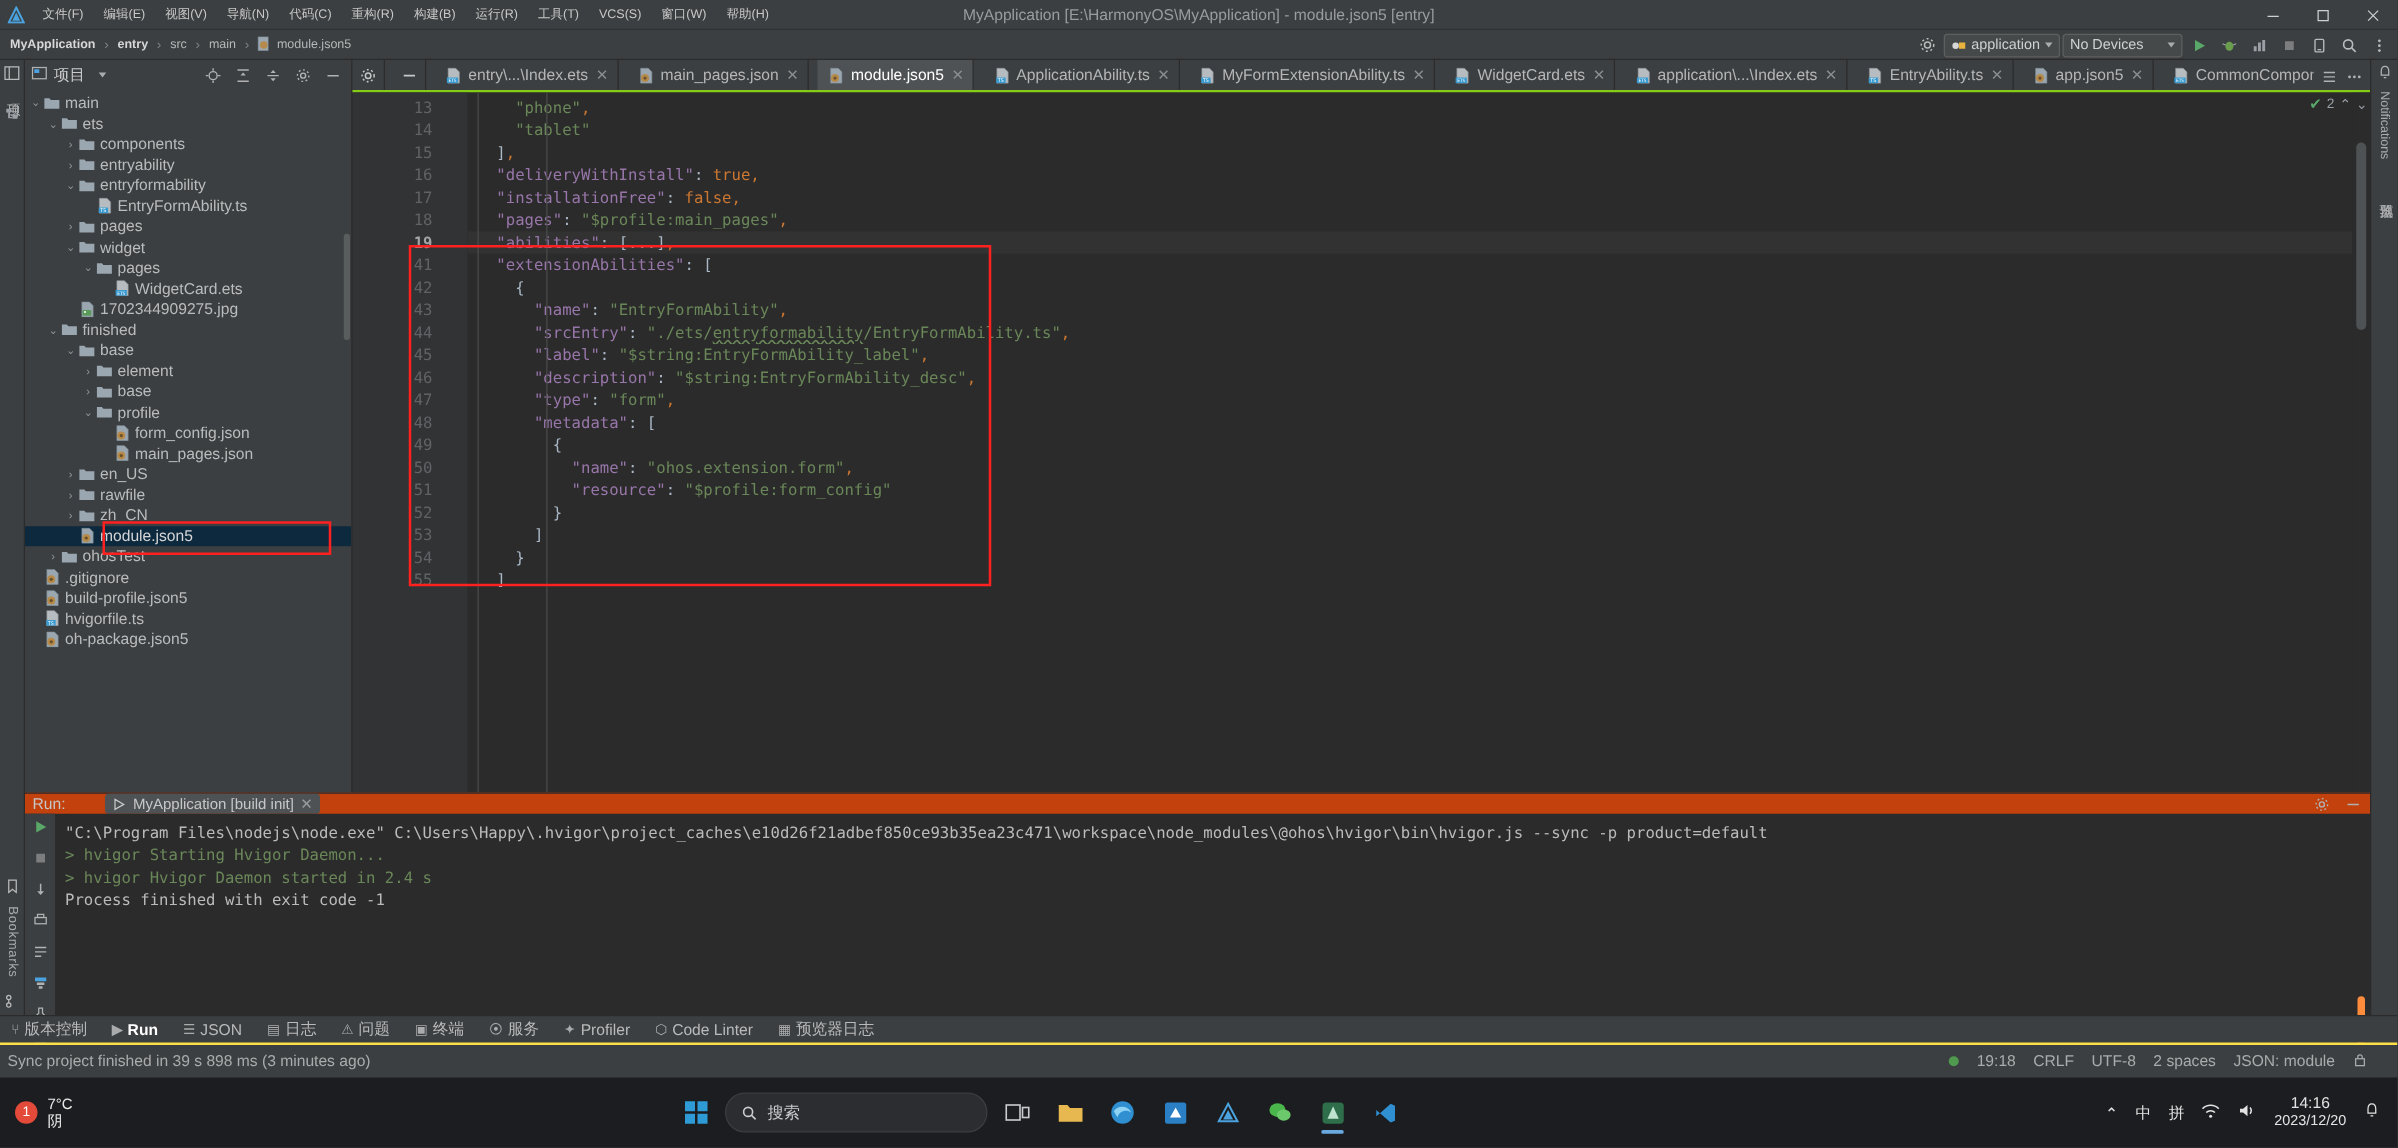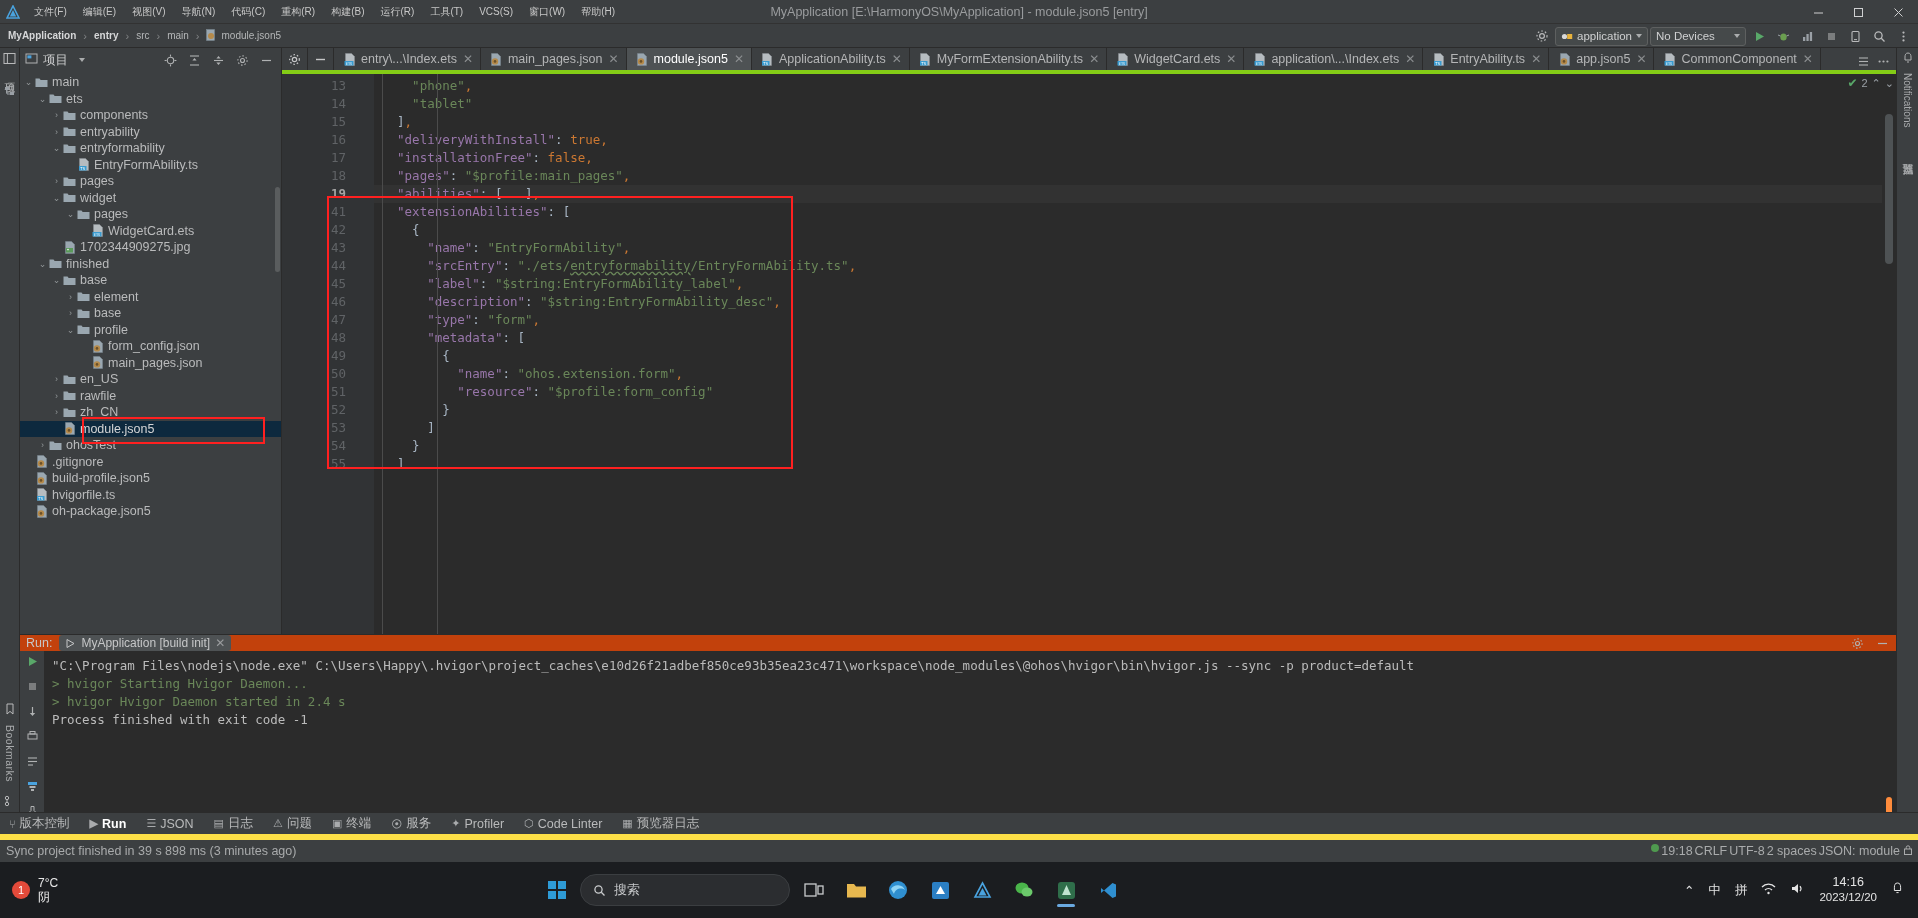--- a/index.html
+++ b/index.html
@@ -63,21 +63,21 @@
   .row{ height:16.5px; display:flex; align-items:center; white-space:nowrap; color:#babbbc; position:relative;}
   .row.sel{ background:#0d293e; }
   .row.sel .lbl{ color:#d4d5d6; }
   .arrow{ width:11px; display:inline-flex; justify-content:center; color:#93989a; font-size:9px; }
   .ico{ width:15px; display:inline-flex; justify-content:center; align-items:center; }
   .lbl{ padding-left:3px; }
   .tree-scroll{ position:absolute; right:1px; top:115px; width:5px; height:85px; background:#5a5d5e; border-radius:3px;}
 
   
   .editor-col{ flex:1; display:flex; flex-direction:column; min-width:0; background:#2b2b2b; }
-  .tabs{ height:26px; background:#3c3f41; display:flex; align-items:stretch; border-bottom:4px solid #84cc16; position:relative; overflow:hidden;}
+  .tabs{ height:26px; background:#3c3f41; display:flex; align-items:stretch; border-bottom:2px solid #84cc16; position:relative; overflow:hidden;justify-content:space-between;}
   .tab{
     display:flex; align-items:center; gap:4px; padding:0 7px 0 8px;
     font-size:12.5px; color:#b5b6b7; border-right:1px solid #2b2b2b; white-space:nowrap; max-width:none;
   }
   .tab.active{ background:#4e5254; color:#ffffff; }
   .tab .x{ color:#8b8e90; font-size:12px; margin-left:2px; }
   .tabs-right{ position:absolute; right:0; top:0; height:26px; display:flex; align-items:center; background:#3c3f41; padding:0 3px; gap:1px;}
 
   .editor-wrap{ flex:1; display:flex; position:relative; overflow:hidden; background:#2b2b2b;}
   .gutter-mark{ width:10px; background:#313335; }
@@ -117,44 +117,44 @@
   .rr-item{ display:flex; flex-direction:column; align-items:center; padding-top:4px; }
 
   
   .scrollcol{ width:14px; background:#2b2b2b; position:relative; }
   .scroll-thumb{ position:absolute; left:3px; top:40px; width:8px; height:150px; background:#4e5254; border-radius:4px;}
 
   
   .runpanel{ position:absolute; left:20px; right:22px; bottom:50px; height:178px; background:#c2410c; display:flex; flex-direction:column;}
   .run-head{ height:22px; display:flex; align-items:center; gap:7px; padding-left:6px; font-size:12.5px; color:#c6c7c8; border-top:1px solid #2b2b2b; position:relative;}
   .run-head .rh-title{ color:#c6c7c8; }
-  .run-tab{ display:flex; align-items:center; gap:5px; background:#4e5254; padding:1px 6px; border-radius:3px; font-size:12px;}
+  .run-tab{ display:flex; align-items:center; gap:5px; background:#4e5254; padding:1px 6px; border-radius:3px; font-size:12px;margin-left:25px;}
   .run-head-right{ position:absolute; right:4px; display:flex; gap:6px; align-items:center;}
   .run-body{ flex:1; display:flex; background:#2b2b2b; position:relative; }
   .run-side{ width:24px; background:#3c3f41; display:flex; flex-direction:column; align-items:center; padding-top:4px; gap:9px;}
   .console{ flex:1; padding:6px 8px; font-family:"DejaVu Sans Mono", monospace; font-size:12.5px; color:#bbbbbb; line-height:18px; white-space:pre-wrap; overflow:hidden;}
   .c-green{ color:#6a8759; }
   .c-white{ color:#bbbbbb; }
 
   
   .toolbar-bottom{
     position:absolute; left:0; right:0; bottom:28px; height:22px; background:#3c3f41;
     display:flex; align-items:center; gap:14px; padding-left:6px; font-size:12.5px; color:#b9babb;
     border-top:1px solid #2b2b2b;
   }
   .twi{ display:flex; align-items:center; gap:4px; padding:0 3px; }
   .twi.active{ color:#ffffff; font-weight:bold; }
 
   
   .statusbar{
     position:absolute; left:0; right:0; bottom:0; height:28px; background:#3c3f41;
     display:flex; align-items:center; padding-left:6px; font-size:12.5px; color:#a9abac;
-    border-top:6px solid #fde047;
+    border-top:2px solid #fde047;
   }
-  .status-right{ position:absolute; right:4px; display:flex; align-items:flex-start; gap:2px; }
+  .status-right{ position:absolute; right:24px; display:flex; align-items:center; gap:14px; }
   .dot-green{ width:8px;height:8px;border-radius:50%;background:#4f9a4f; display:inline-block;}
 </style>
 </head>
 <body>
 
 <div class="app" style="height: 862px;">
 
   <div class="menubar">
     <div class="logo">
       <svg width="14" height="14" viewBox="0 0 14 14">

